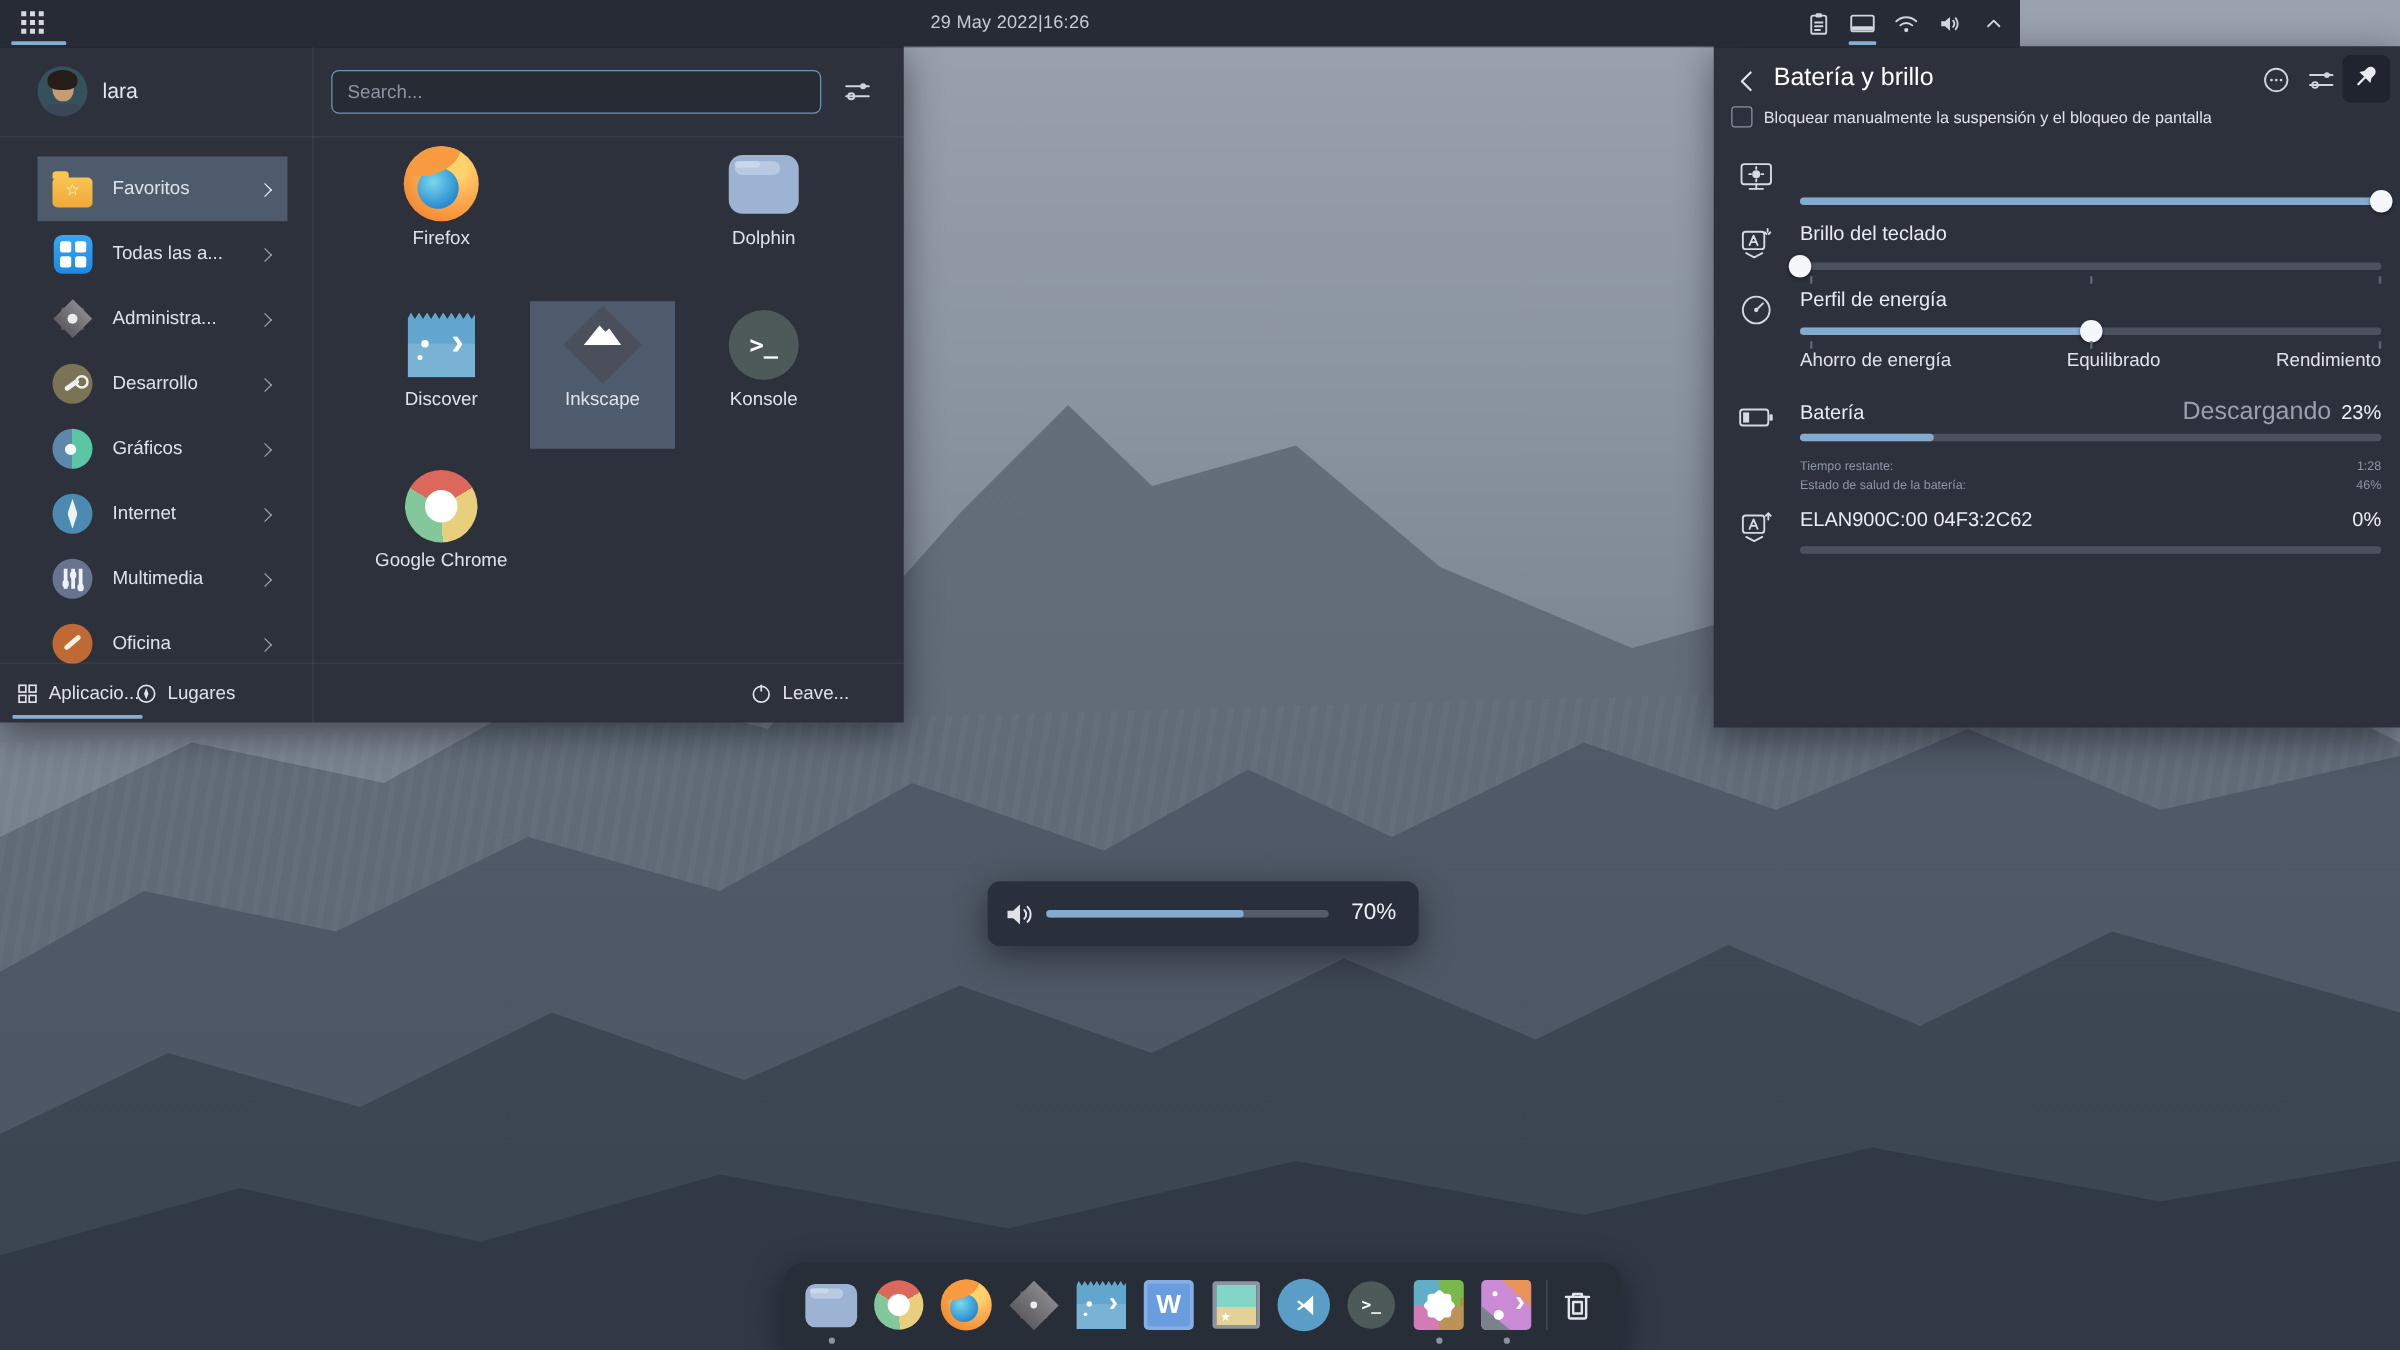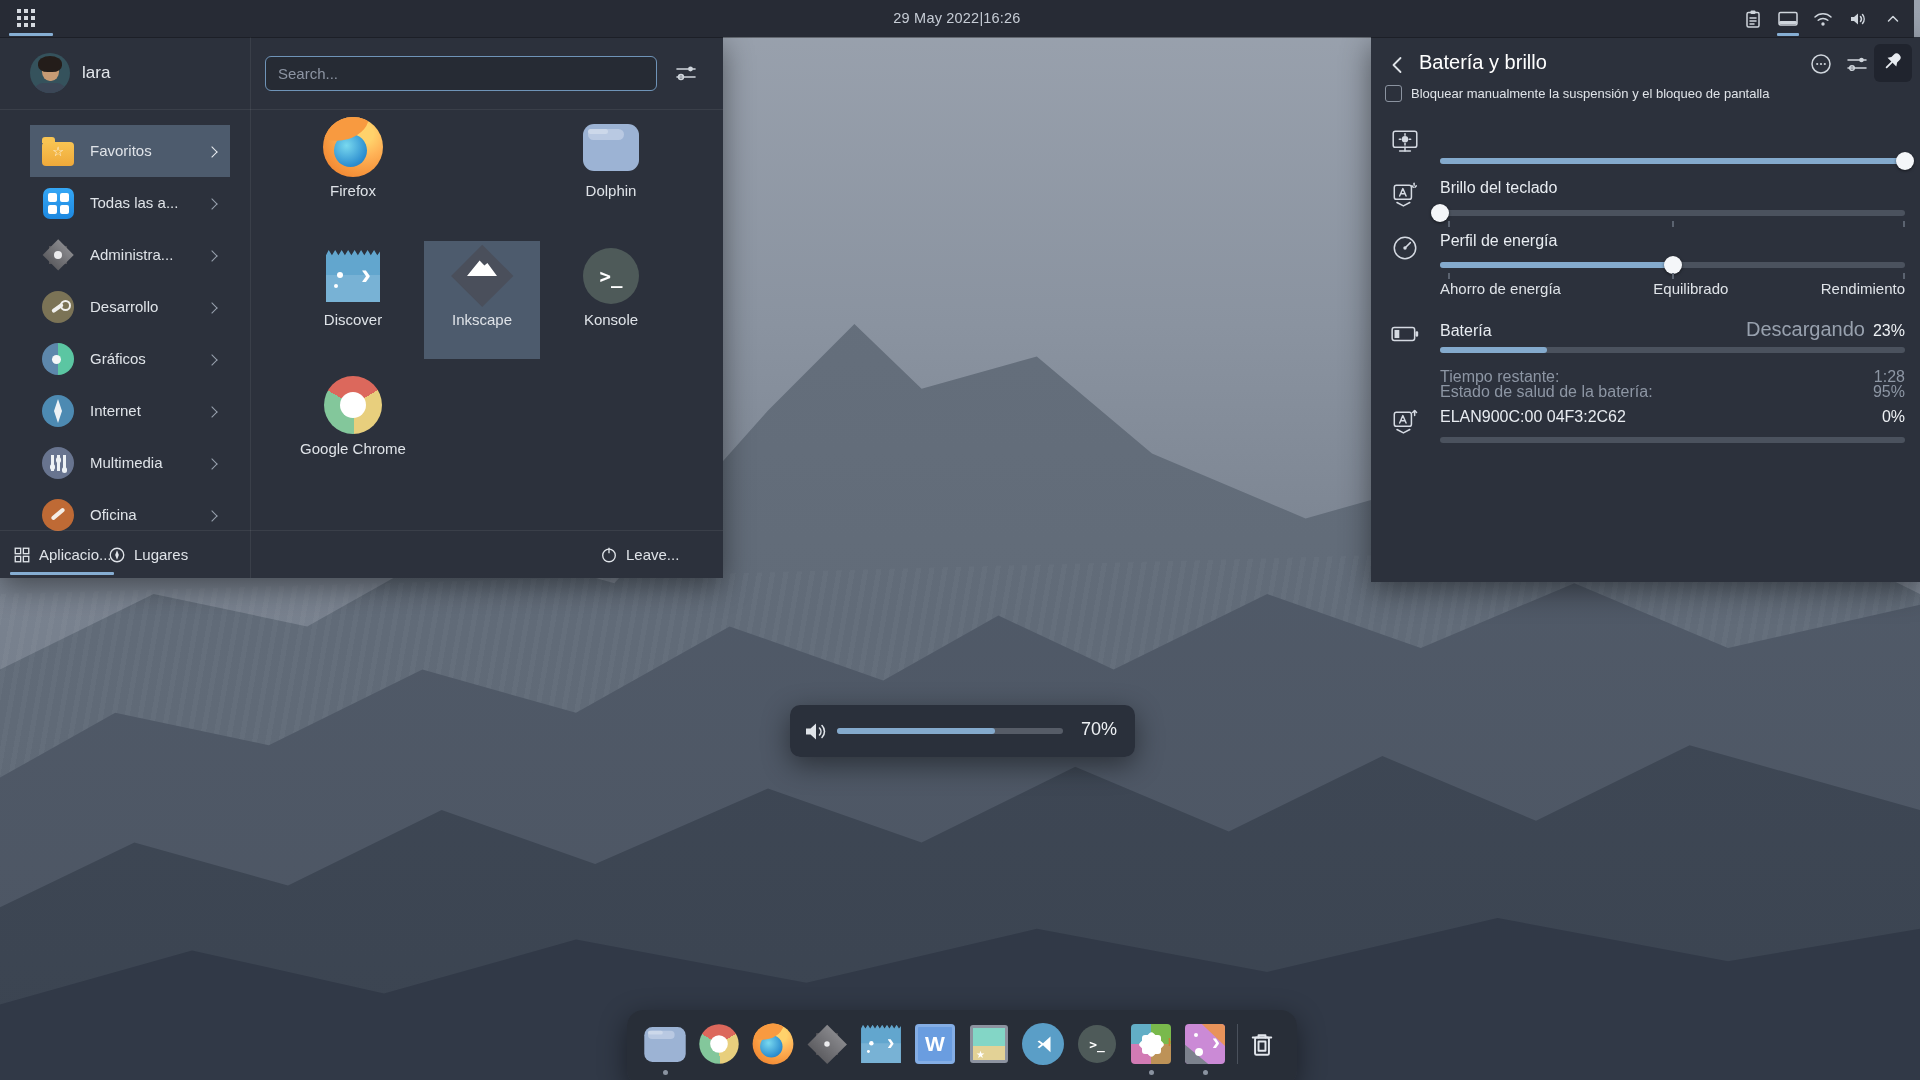--- a/index.html
+++ b/index.html
@@ -14,21 +14,21 @@
   .m-mid{background:linear-gradient(180deg,#555f6d,#4c5563);
     clip-path:polygon(0 72%,6% 66%,14% 69%,22% 62%,30% 66%,38% 58%,46% 63%,52% 57%,58% 62%,66% 55%,74% 60%,82% 54%,90% 60%,100% 56%,100% 100%,0 100%);}
   .m-near{background:linear-gradient(180deg,#444d5b,#3b4451);
     clip-path:polygon(0 84%,7% 78%,15% 82%,23% 75%,31% 80%,40% 73%,48% 78%,56% 71%,64% 77%,72% 70%,80% 76%,88% 69%,100% 75%,100% 100%,0 100%);}
   .m-base{background:#313947;
     clip-path:polygon(0 93%,10% 88%,20% 92%,30% 87%,42% 91%,54% 86%,66% 90%,78% 85%,90% 89%,100% 86%,100% 100%,0 100%);}
   .m-tex{background:repeating-linear-gradient(100deg,rgba(255,255,255,.05) 0 5px,rgba(0,0,0,0) 5px 13px);
     clip-path:polygon(0 55%,100% 50%,100% 100%,0 100%);opacity:.55;}
 
   
-  .topbar{position:absolute;left:0;top:0;width:1914px;height:37px;background:#272b35;
+  .topbar{position:absolute;left:0;top:0;width:1616px;height:37px;background:#272b35;
     box-shadow:0 1px 0 rgba(0,0,0,.35);z-index:40;}
   .launcher-btn{position:absolute;left:4px;top:0;width:46px;height:37px;background:none;border:none;cursor:pointer;}
   .grid9{position:absolute;left:13px;top:9px;width:4px;height:4px;background:#d6dae0;
     box-shadow:7px 0 #d6dae0,14px 0 #d6dae0,0 7px #d6dae0,7px 7px #d6dae0,14px 7px #d6dae0,0 14px #d6dae0,7px 14px #d6dae0,14px 14px #d6dae0;}
   .launcher-underline{position:absolute;left:5px;bottom:1px;width:44px;height:3px;background:#86aed3;border-radius:1px;}
   .clock{position:absolute;left:0;right:0;top:0;height:37px;line-height:37px;text-align:center;
     font-size:14.5px;color:#c6ccd5;letter-spacing:.2px;}
   .tray{position:absolute;right:10px;top:0;height:37px;display:flex;align-items:center;gap:13px;}
   .tray-item{position:relative;width:22px;height:37px;display:flex;align-items:center;justify-content:center;cursor:pointer;}
   .tray-item svg{stroke:#cfd5dc;fill:none;stroke-width:1.5;stroke-linecap:round;stroke-linejoin:round;}
@@ -146,21 +146,21 @@
   .slider{position:absolute;left:69px;width:465px;height:6px;border-radius:3px;background:#4b525e;cursor:pointer;}
   .slider .fill{position:absolute;left:0;top:0;bottom:0;border-radius:3px;background:#84aacd;}
   .slider .handle{position:absolute;right:-9px;top:50%;transform:translateY(-50%);width:18px;height:18px;border-radius:50%;
     background:#f4f6f9;box-shadow:0 1px 3px rgba(0,0,0,.5);cursor:grab;}
   .ticks{position:absolute;left:69px;width:465px;height:8px;}
   .ticks i{position:absolute;top:2px;width:2px;height:6px;background:#5b6370;}
   .ticks i:nth-child(1){left:8px;} .ticks i:nth-child(2){left:calc(50% - 1px);} .ticks i:nth-child(3){right:0;}
   .bp-opts{position:absolute;left:69px;width:465px;display:flex;justify-content:space-between;font-size:15px;color:#dfe3e8;}
   .pbar{position:absolute;left:69px;width:465px;height:6px;border-radius:3px;background:#4b525e;}
   .pbar .fill{position:absolute;left:0;top:0;bottom:0;border-radius:3px;background:#84aacd;}
-  .bp-small{position:absolute;left:69px;width:465px;display:flex;justify-content:space-between;font-size:16px;color:#8d96a4;}
+  .bp-small{position:absolute;left:69px;width:465px;display:flex;justify-content:space-between;font-size:10px;color:#8d96a4;}
 
   
   .osd{left:790px;top:705px;width:345px;height:52px;border-radius:10px;background:rgba(41,46,58,.97);}
   .osd-ico{position:absolute;left:12px;top:13px;width:27px;height:27px;}
   .osd-ico svg{stroke:#dfe3e8;fill:#dfe3e8;stroke-width:1.6;stroke-linecap:round;}
   .osd-track{position:absolute;left:47px;top:23px;width:226px;height:6px;border-radius:3px;background:#565c67;}
   .osd-track .fill{position:absolute;left:0;top:0;bottom:0;border-radius:3px;background:#84aacd;}
   .osd-val{position:absolute;right:18px;top:14px;font-size:18px;color:#eef1f4;}
 
   
@@ -528,21 +528,21 @@
     </div>
     <div class="pbar" style="top:310px">
       <span class="fill" style="width: 23%;"></span>
     </div>
     <div class="bp-small" style="top:331px">
       <span>Tiempo restante:</span>
       <span>1:28</span>
     </div>
     <div class="bp-small" style="top:346px">
       <span>Estado de salud de la batería:</span>
-      <span>95%</span>
+      <span>46%</span>
     </div>
 
     <div class="bp-ico" style="top:370px">
       <svg width="30" height="30" viewBox="0 0 28 28">
           <rect x="4" y="5" width="16" height="13" rx="2"></rect>
           <path d="M9 15 L12 8 L15 15 M10.2 12.8 h3.6"></path>
           <line x1="23" y1="8" x2="23" y2="3.5"></line>
           <path d="M21.2 5.2 L23 3.4 l1.8 1.8"></path>
           <path d="M6.5 21 l6 3.2 6 -3.2"></path>
         </svg>

